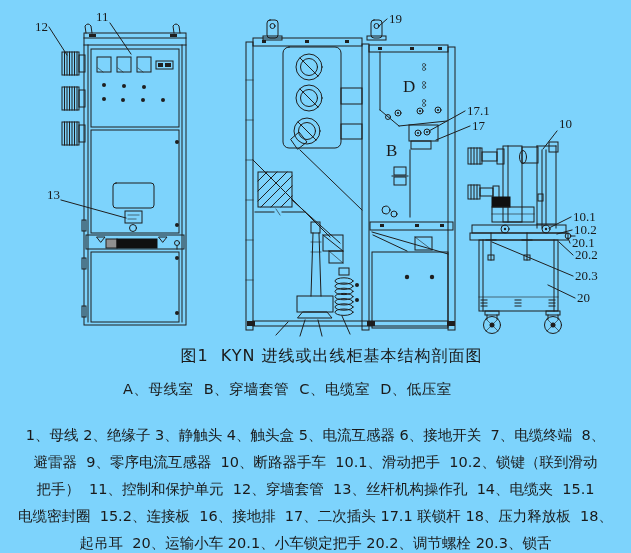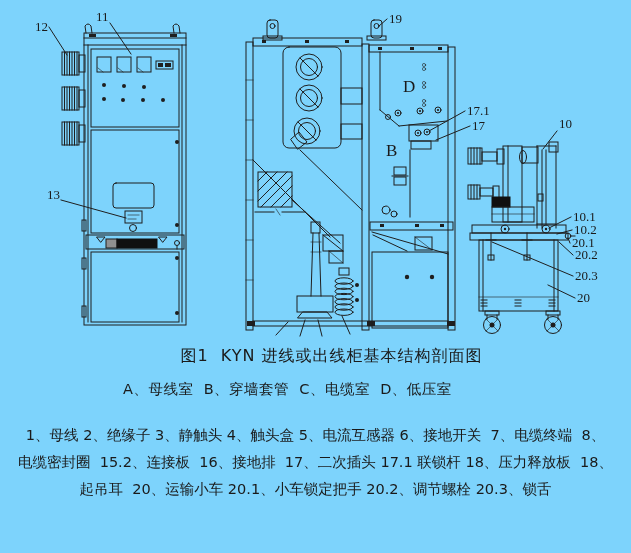--- a/index.html
+++ b/index.html
@@ -433,17 +433,19 @@
       </g>
     </g>
   </svg>
 
   <div class="fig-title">图1  KYN 进线或出线柜基本结构剖面图</div>
 
   <div class="rooms-legend">A、母线室  B、穿墙套管  C、电缆室  D、低压室</div>
 
   <div class="parts-list">
     <div>1、母线 2、绝缘子 3、静触头 4、触头盒 5、电流互感器 6、接地开关  7、电缆终端  8、</div>
+    <div>避雷器  9、零序电流互感器  10、断路器手车  10.1、滑动把手  10.2、锁键（联到滑动</div>
+    <div>把手）  11、控制和保护单元  12、穿墙套管  13、丝杆机构操作孔  14、电缆夹  15.1</div>
     <div>电缆密封圈  15.2、连接板  16、接地排  17、二次插头 17.1 联锁杆 18、压力释放板  18、</div>
     <div>起吊耳  20、运输小车 20.1、小车锁定把手 20.2、调节螺栓 20.3、锁舌</div>
   </div>
 
 </div>
 
 </body></html>

